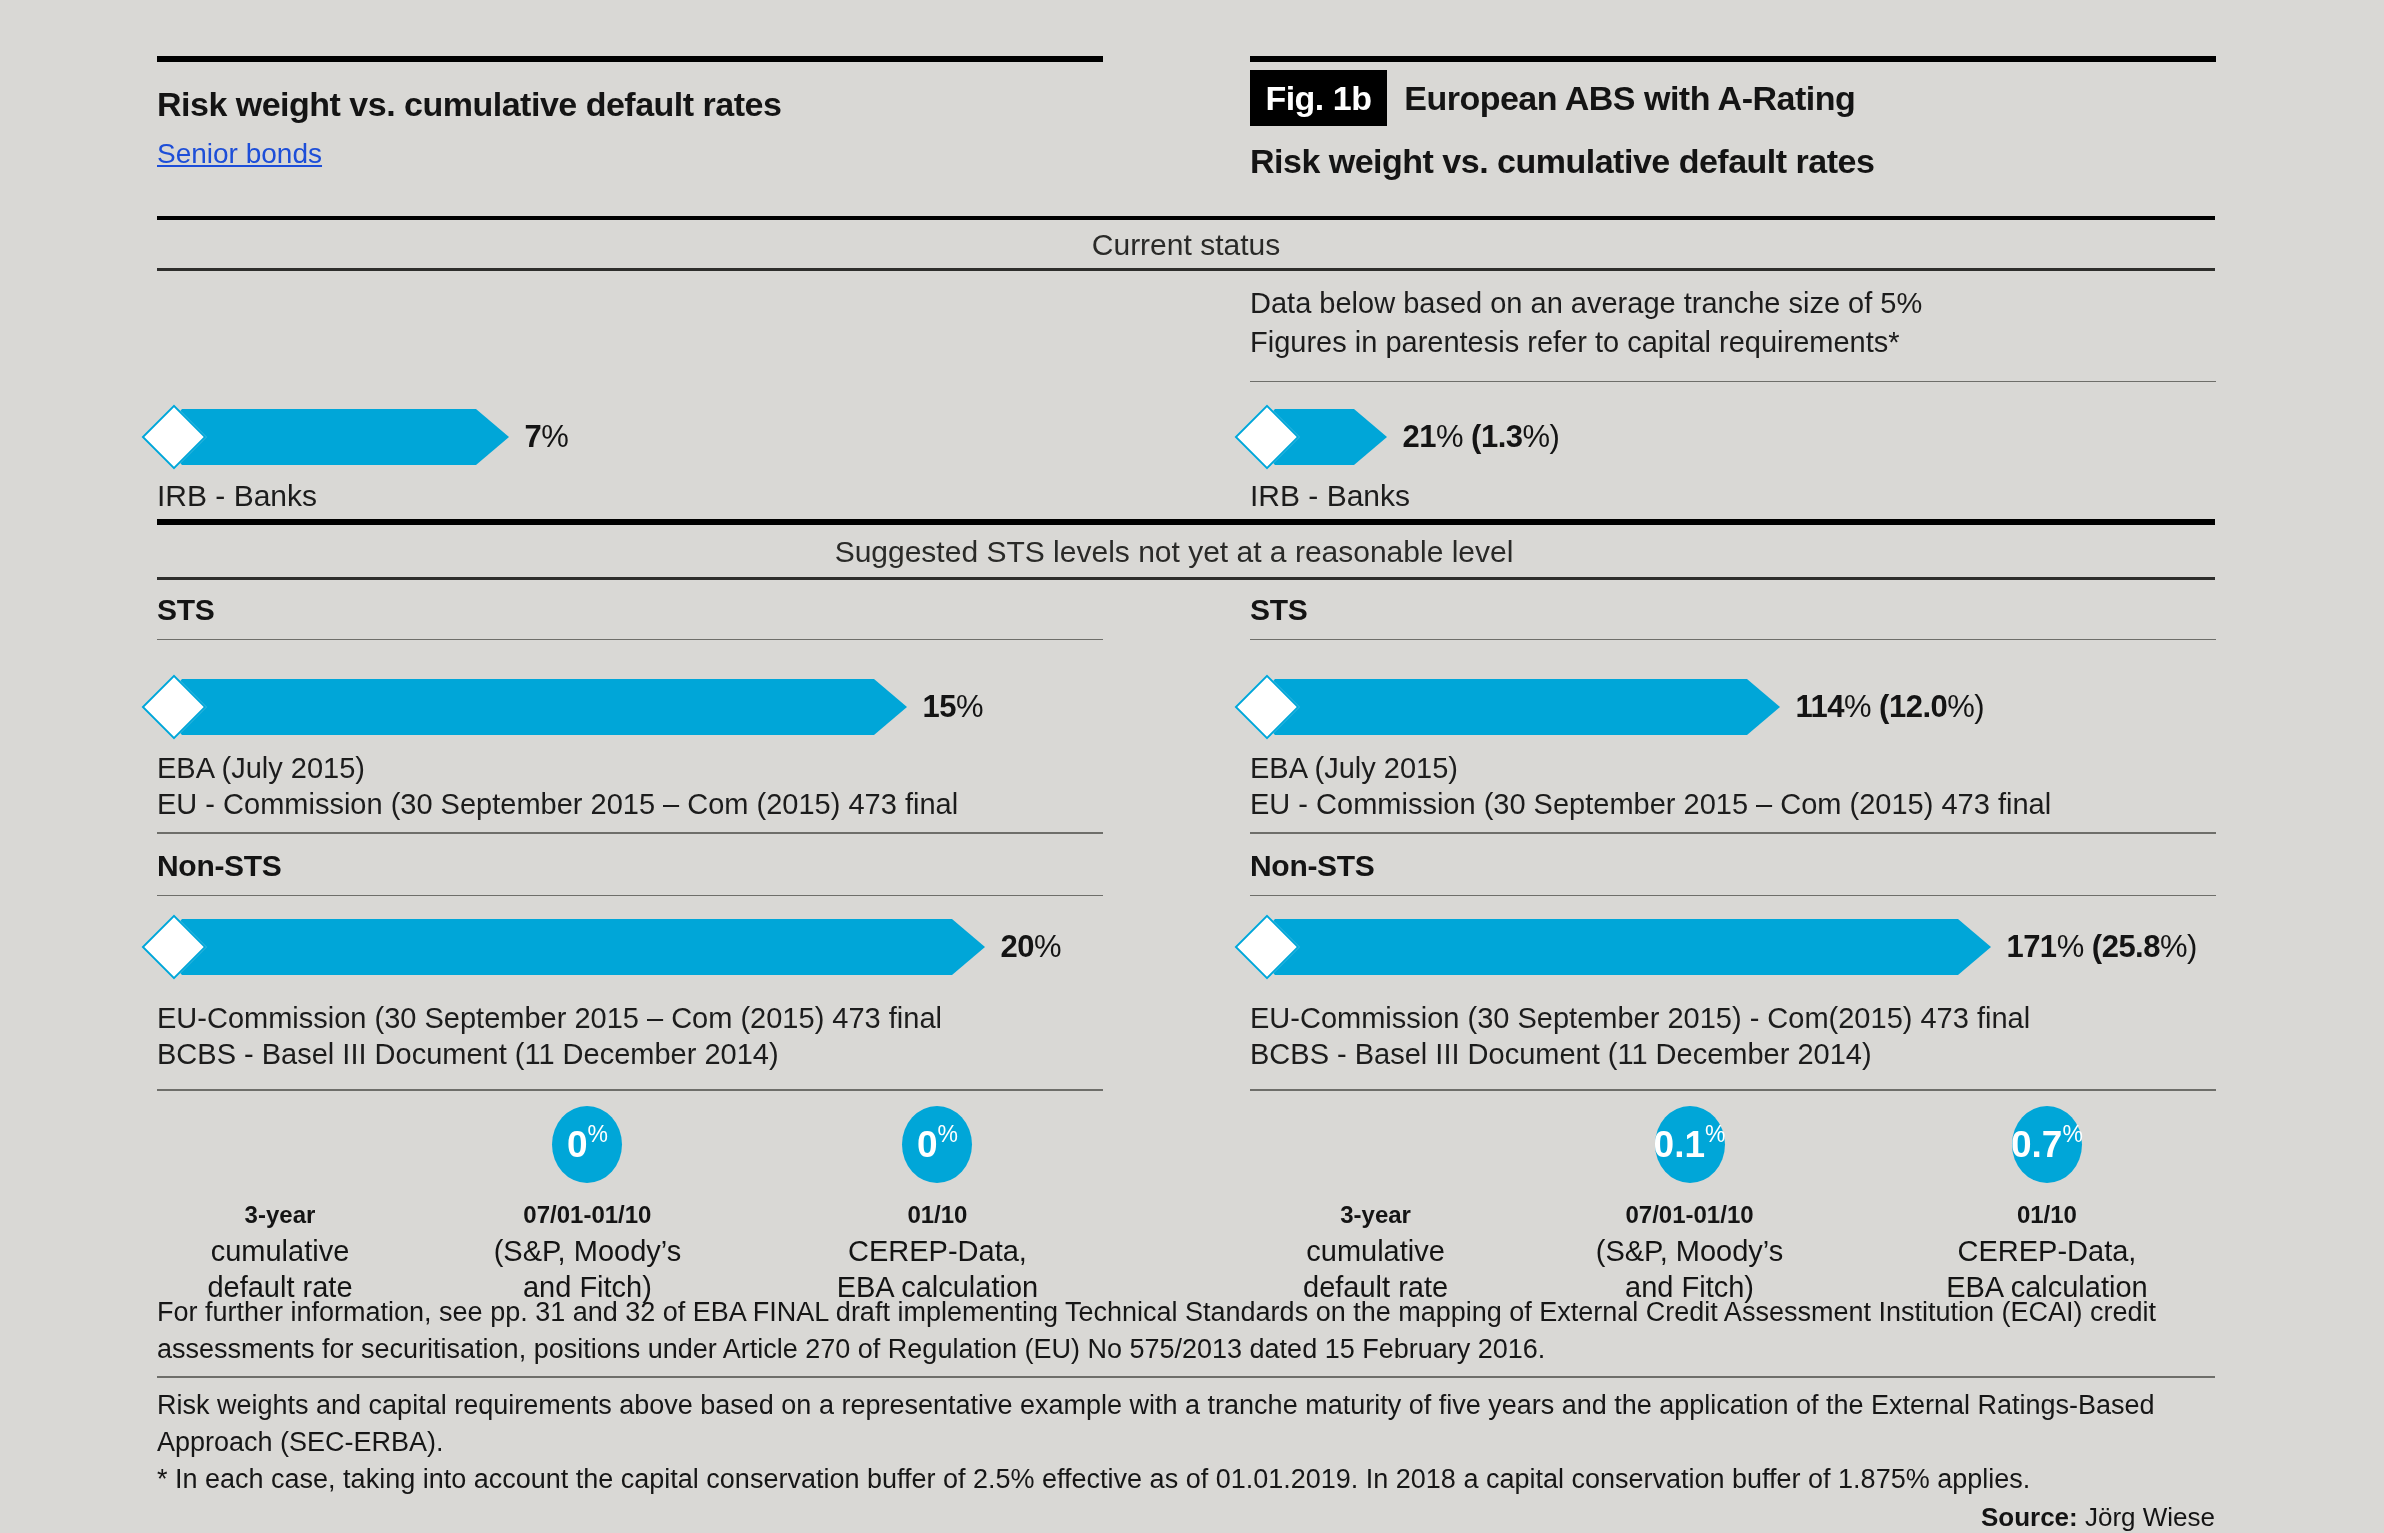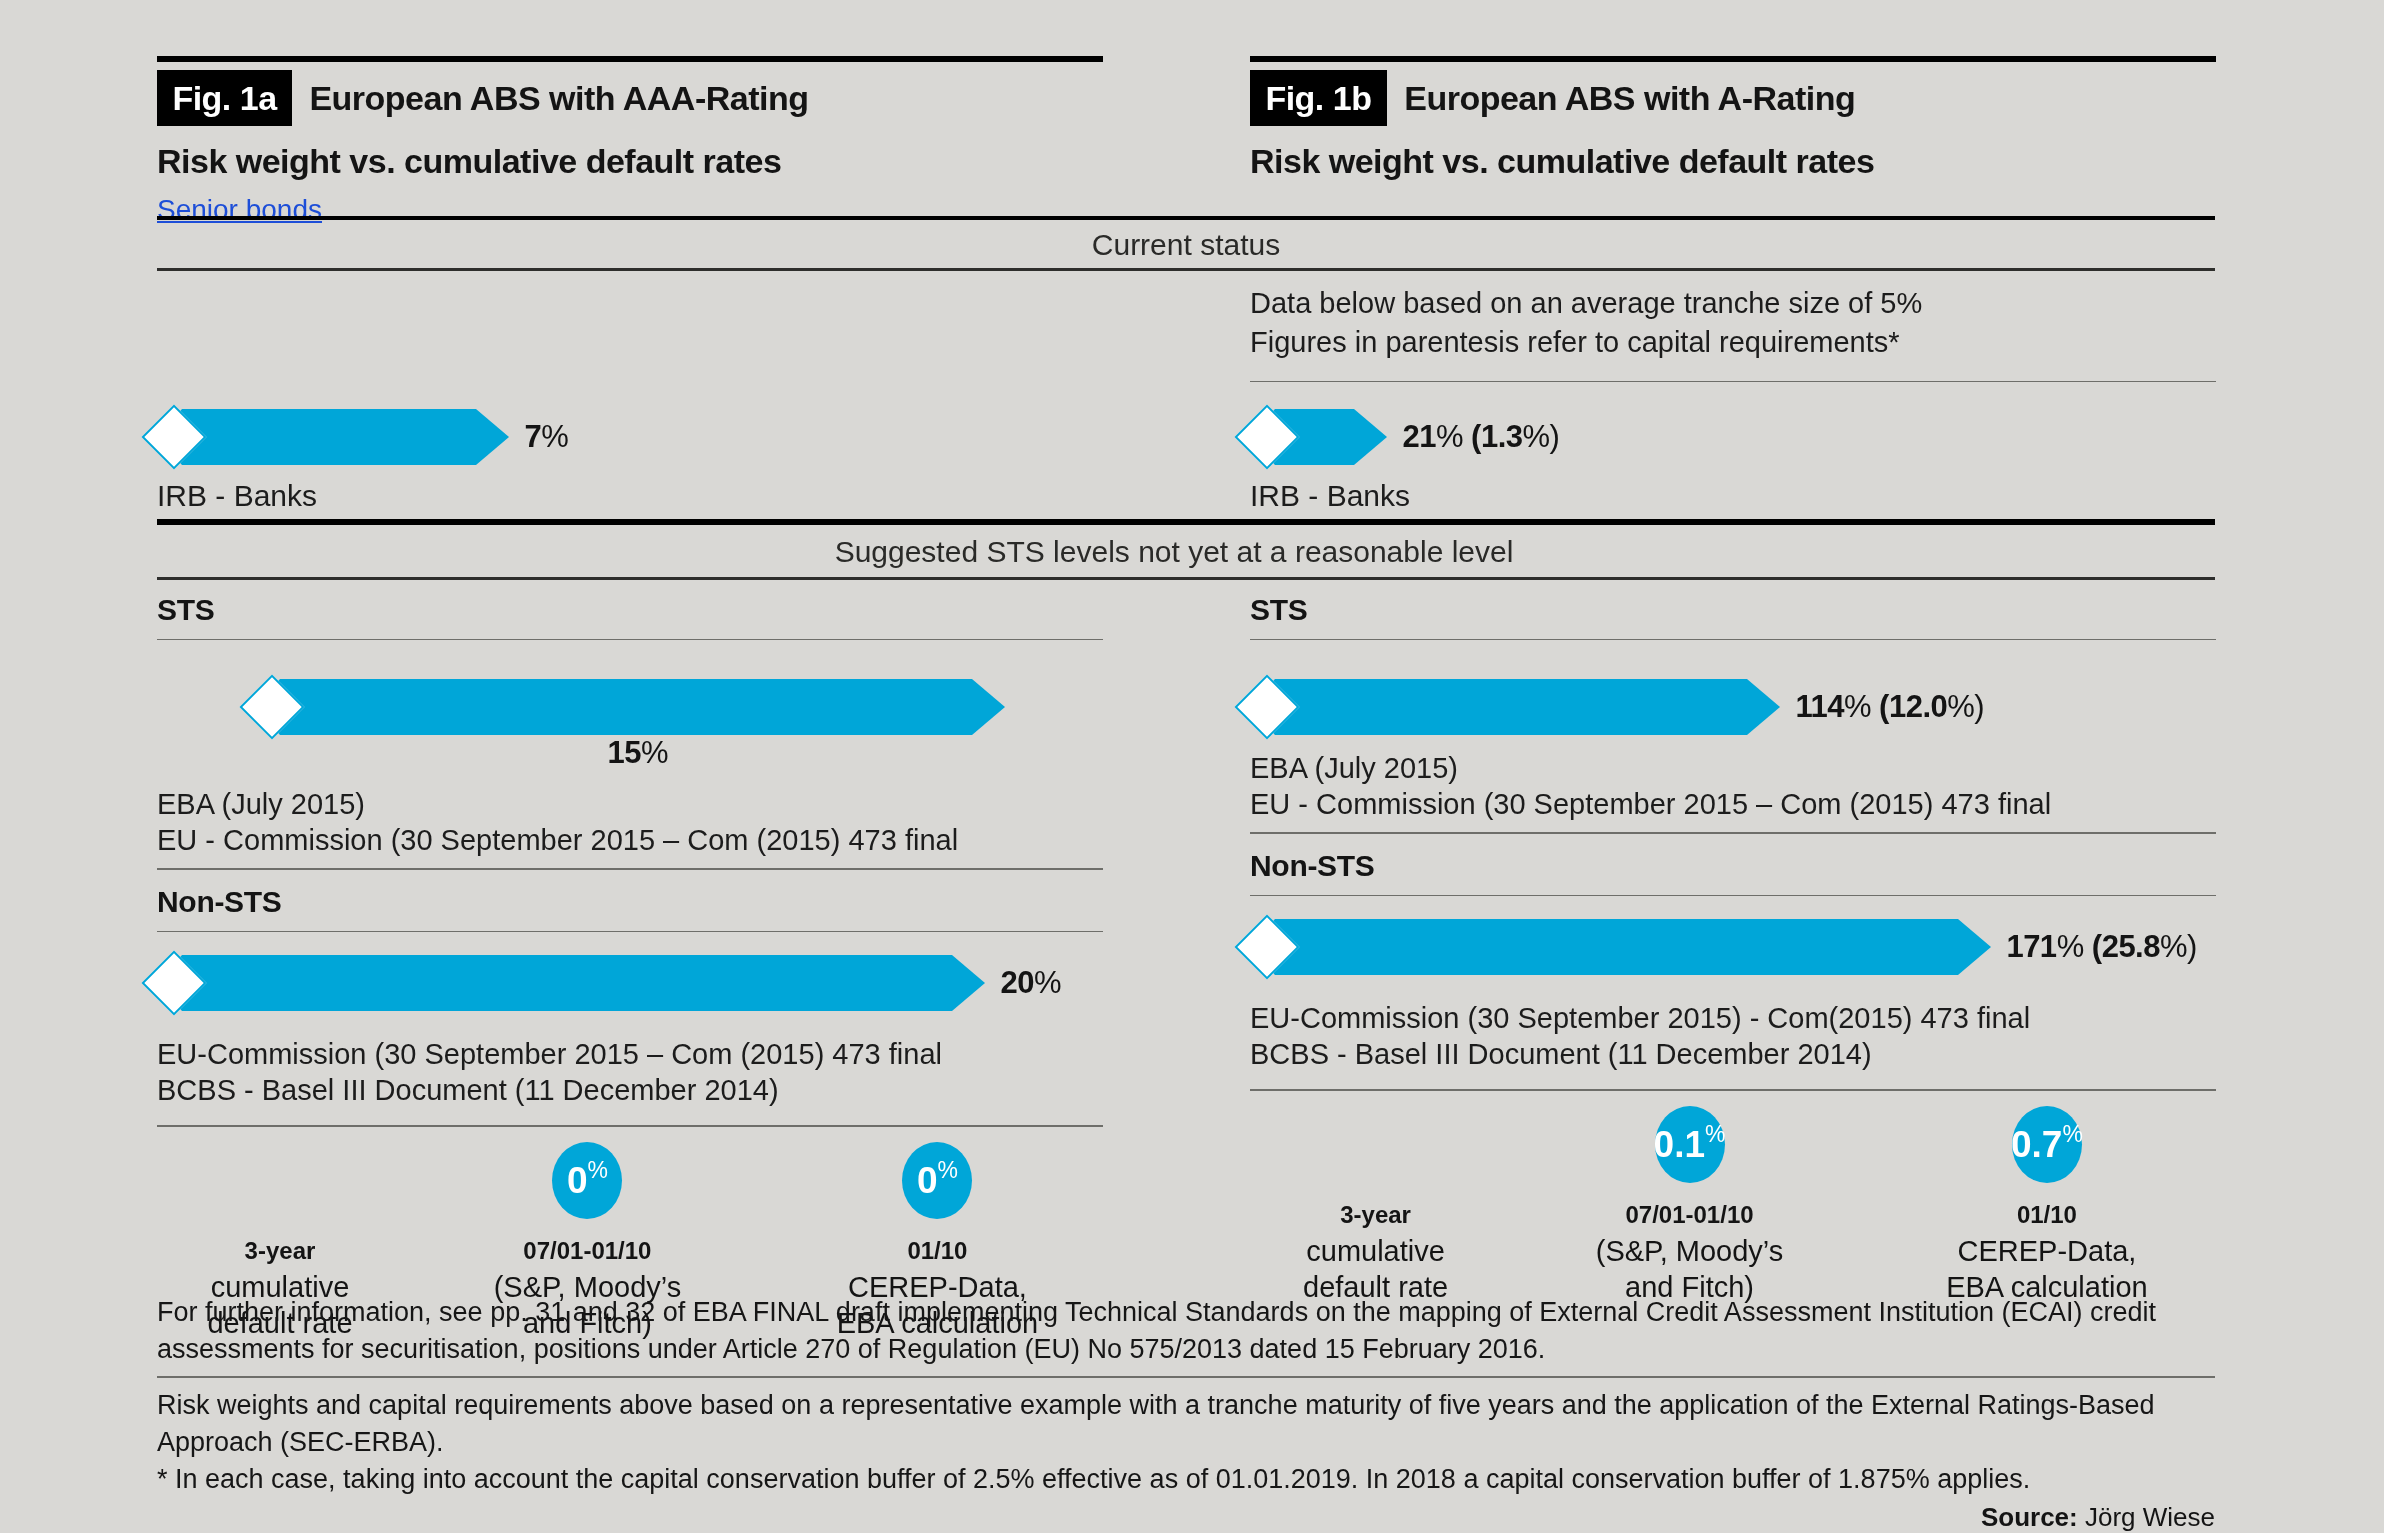--- a/index.html
+++ b/index.html
@@ -53,24 +53,20 @@
 </style>
 </head>
 <body>
 
 <div class="canvas">
 
   <div class="abs hdr-rule" style="top:56px;left:157px;width:946px;"></div>
   <div class="abs hdr-rule" style="top:56px;left:1250px;width:966px;"></div>
 
   <div class="abs" style="top:70px;left:157px;width:946px;">
-    <div class="fig-row">
-      <span class="fig-badge">Fig. 1a</span>
-      <span class="fig-title">European ABS with AAA-Rating</span>
-    </div>
     <div class="sub1">Risk weight vs. cumulative default rates</div>
     <div class="sub2">Senior bonds</div>
   </div>
 
   <div class="abs" style="top:70px;left:1250px;width:966px;">
     <div class="fig-row">
       <span class="fig-badge">Fig. 1b</span>
       <span class="fig-title">European ABS with A-Rating</span>
     </div>
     <div class="sub1">Risk weight vs. cumulative default rates</div>
@@ -110,21 +106,21 @@
     </div>
     <div class="bar-caption">IRB - Banks</div>
   </div>
 
   <div class="abs band-line-thick" style="top:519px;left:157px;width:2058px;"></div>
   <div class="abs band-text" style="top:535px;left:145px;width:2058px;">Suggested STS levels not yet at a reasonable level</div>
   <div class="abs band-line-thin" style="top:577px;left:157px;width:2058px;"></div>
 
   <div class="abs" style="top:593px;left:157px;width:946px;">
     <div class="sec-h">STS</div>
-    <div class="bar-line" style="margin-top:39px;flex-direction:column;">
+    <div class="bar-line" style="margin-top:39px;">
       <div class="bar" style="width:750px">
         <div class="tip-left"></div>
         <div class="bar-rect"></div>
         <div class="tip-right"></div>
         <div class="diamond"></div>
       </div>
       <div class="bar-label"><span>15</span><span class="pct">%</span></div>
     </div>
     <div class="caps">
       <div>EBA (July 2015)</div>

